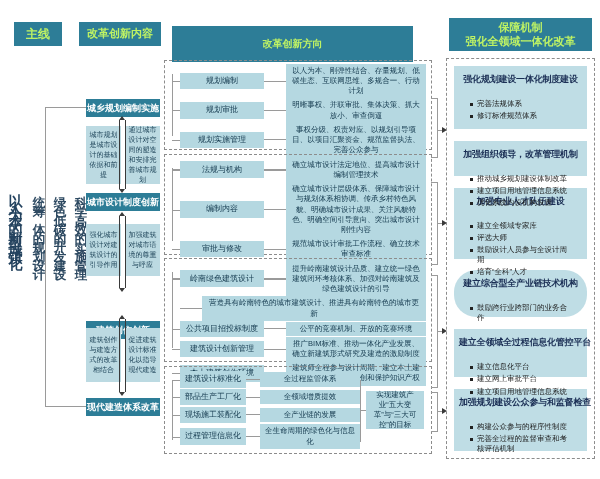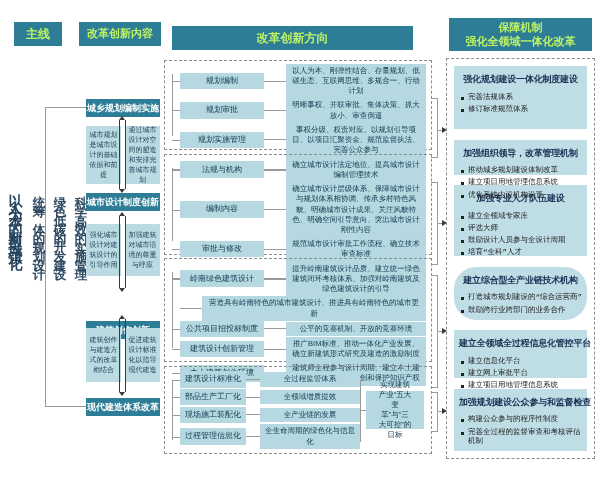--- a/index.html
+++ b/index.html
@@ -55,45 +55,45 @@
   .dir-desc{
     flex:1;background:#b5d8e1;font-size:7.5px;text-align:center;color:#14394e;
     padding:2px 4px;line-height:1.35;box-sizing:border-box;
   }
   .g4 .dir-label{flex:0 0 66px;}
   .g4 .dir-link{flex:0 0 14px;}
   .g4 .dir-desc{flex:0 0 100px;}
   .goal-box{
     position:absolute;right:7px;top:24px;width:58px;height:38px;background:#b5d8e1;
     font-size:7.5px;color:#14394e;display:flex;align-items:center;justify-content:center;
-    text-align:center;line-height:1.35;padding:12px;box-sizing:border-box;
+    text-align:center;line-height:1.35;padding:2px;box-sizing:border-box;
   }
   
   .gcontainer{
     position:absolute;left:446px;top:58px;width:149px;height:401px;border:1px dashed #8c8c8c;
     box-sizing:border-box;display:flex;flex-direction:column;justify-content:space-between;padding:7px;
   }
   .gbox{background:#bfdde5;box-sizing:border-box;padding:4px 5px 2px;}
-  .gb1{height:63px;}.gb2{height:35px;}.gb3{height:71px;}.gb4{height:53px;border-radius:22px;}.gb5{height:48px;}.gb6{height:62px;}
+  .gb1{height:63px;}.gb2{height:35px;}.gb3{height:71px;}.gb4{height:47px;border-radius:22px;}.gb5{height:48px;}.gb6{height:62px;}
   .gtitle{
     font-size:9px;font-weight:bold;color:#1b2f55;text-align:center;white-space:nowrap;
     padding:3px 0 4px;letter-spacing:-0.2px;
   }
-  .gul{list-style:none;margin:0;padding:0;font-family:Liberation Mono, monospace;}
+  .gul{list-style:none;margin:9px;padding:0;}
   .gli{position:relative;font-size:7.5px;color:#1c1c1c;margin:2.5px 0;padding-left:9px;line-height:1.3;}
   .gli::before{content:"";position:absolute;left:2px;top:4px;width:3px;height:3px;background:#222;}
 </style>
 </head>
 <body>
 
 <div class="canvas">
 
   <div class="hdr" style="left:14px;top:22px;width:48px;height:24px;font-size:12px;">主线</div>
   <div class="hdr" style="left:79px;top:22px;width:82px;height:24px;font-size:11px;">改革创新内容</div>
-  <div class="hdr" style="left:172px;top:26px;width:241px;height:24px;font-size:12px;">改革创新方向</div>
+  <div class="hdr" style="left:172px;top:26px;width:241px;height:36px;font-size:10px;">改革创新方向</div>
   <div class="hdr" style="left:449px;top:18px;width:143px;height:33px;font-size:11px;flex-direction:column;">
     <span>保障机制</span>
     <span>强化全领域一体化改革</span>
   </div>
 
   <div class="vtext vt-small" style="left:72px;">科学高效的实施管理</div>
   <div class="vtext vt-small" style="left:51px;">绿色低碳的开发建设</div>
   <div class="vtext vt-small" style="left:30px;">统筹一体的规划设计</div>
   <div class="vtext vt-big" style="left:7px;">以人为本的新型城镇化</div>
 
@@ -266,21 +266,20 @@
       <ul class="gul">
         <li class="gli">建立全领域专家库</li>
         <li class="gli">评选大师</li>
         <li class="gli">鼓励设计人员参与全设计周期</li>
         <li class="gli">培育“全科”人才</li>
       </ul>
     </div>
     <div class="gbox gb4">
       <div class="gtitle">建立综合型全产业链技术机构</div>
       <ul class="gul">
-        <li class="gli">打造城市规划建设的“综合运营商”</li>
         <li class="gli">鼓励跨行业跨部门的业务合作</li>
       </ul>
     </div>
     <div class="gbox gb5">
       <div class="gtitle">建立全领域全过程信息化管控平台</div>
       <ul class="gul">
         <li class="gli">建立信息化平台</li>
         <li class="gli">建立网上审批平台</li>
         <li class="gli">建立项目用地管理信息系统</li>
       </ul>

